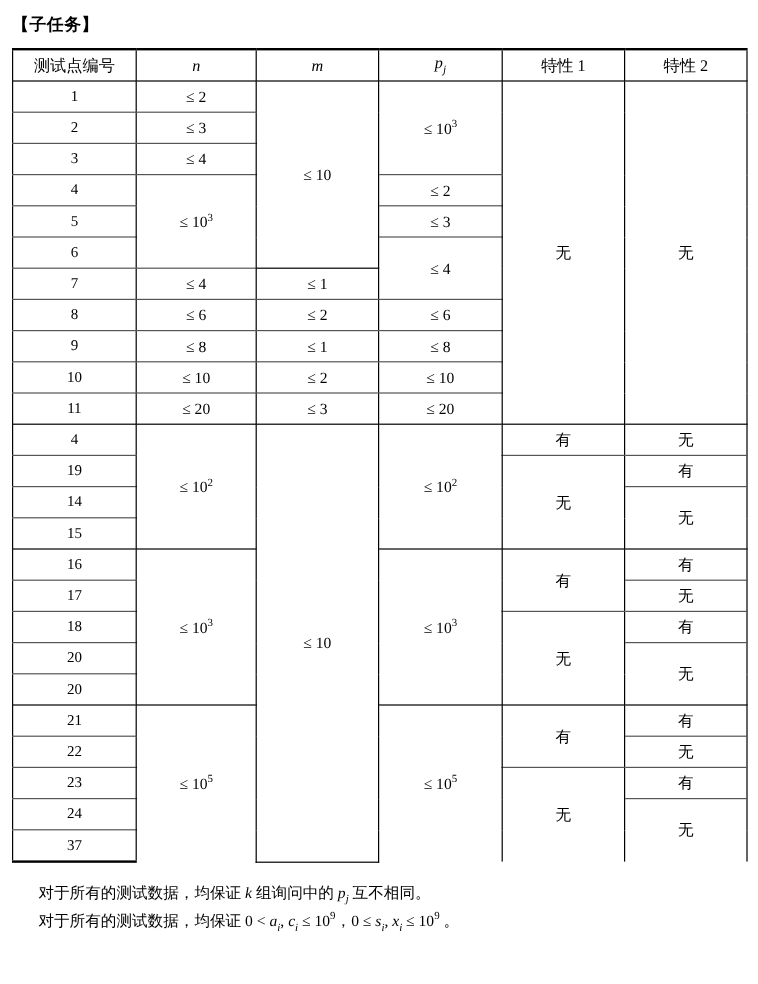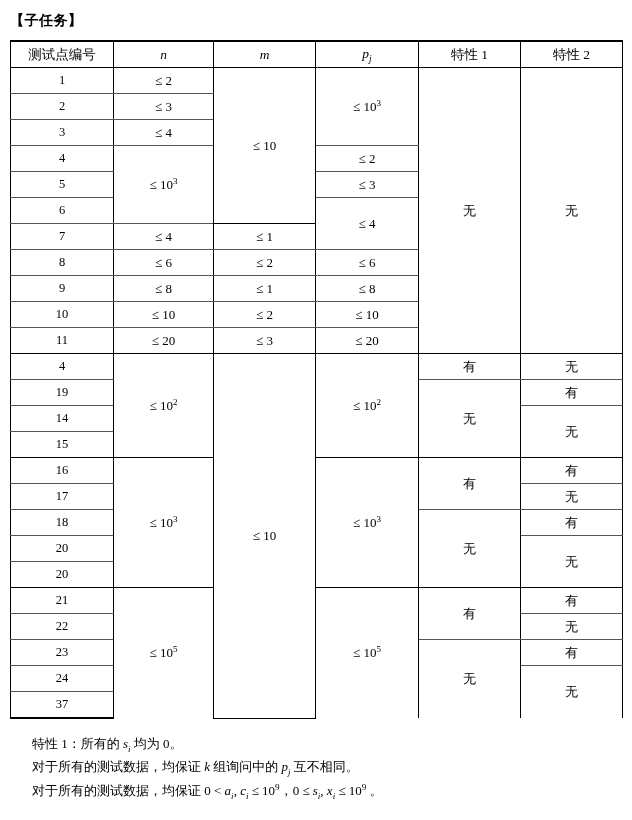--- a/index.html
+++ b/index.html
@@ -260,18 +260,17 @@
         <td rowspan="2" class="noright">无</td>
       </tr>
 
       <tr class="last-row">
         <td class="idx noleft">37</td>
       </tr>
     </tbody>
   </table>
 
   <div class="notes">
-    <div>特性 1：所有的 <span class="it math">s<sub>i</sub></span> 均为 0。</div>
     <div>对于所有的测试数据，均保证 <span class="it math">k</span> 组询问中的 <span class="it math">p<sub>j</sub></span> 互不相同。</div>
     <div>对于所有的测试数据，均保证 0 &lt; <span class="it math">a<sub>i</sub></span>, <span class="it math">c<sub>i</sub></span> ≤ 10<sup>9</sup>，0 ≤ <span class="it math">s<sub>i</sub></span>, <span class="it math">x<sub>i</sub></span> ≤ 10<sup>9</sup> 。</div>
   </div>
 
 </div>
 
 </body></html>

